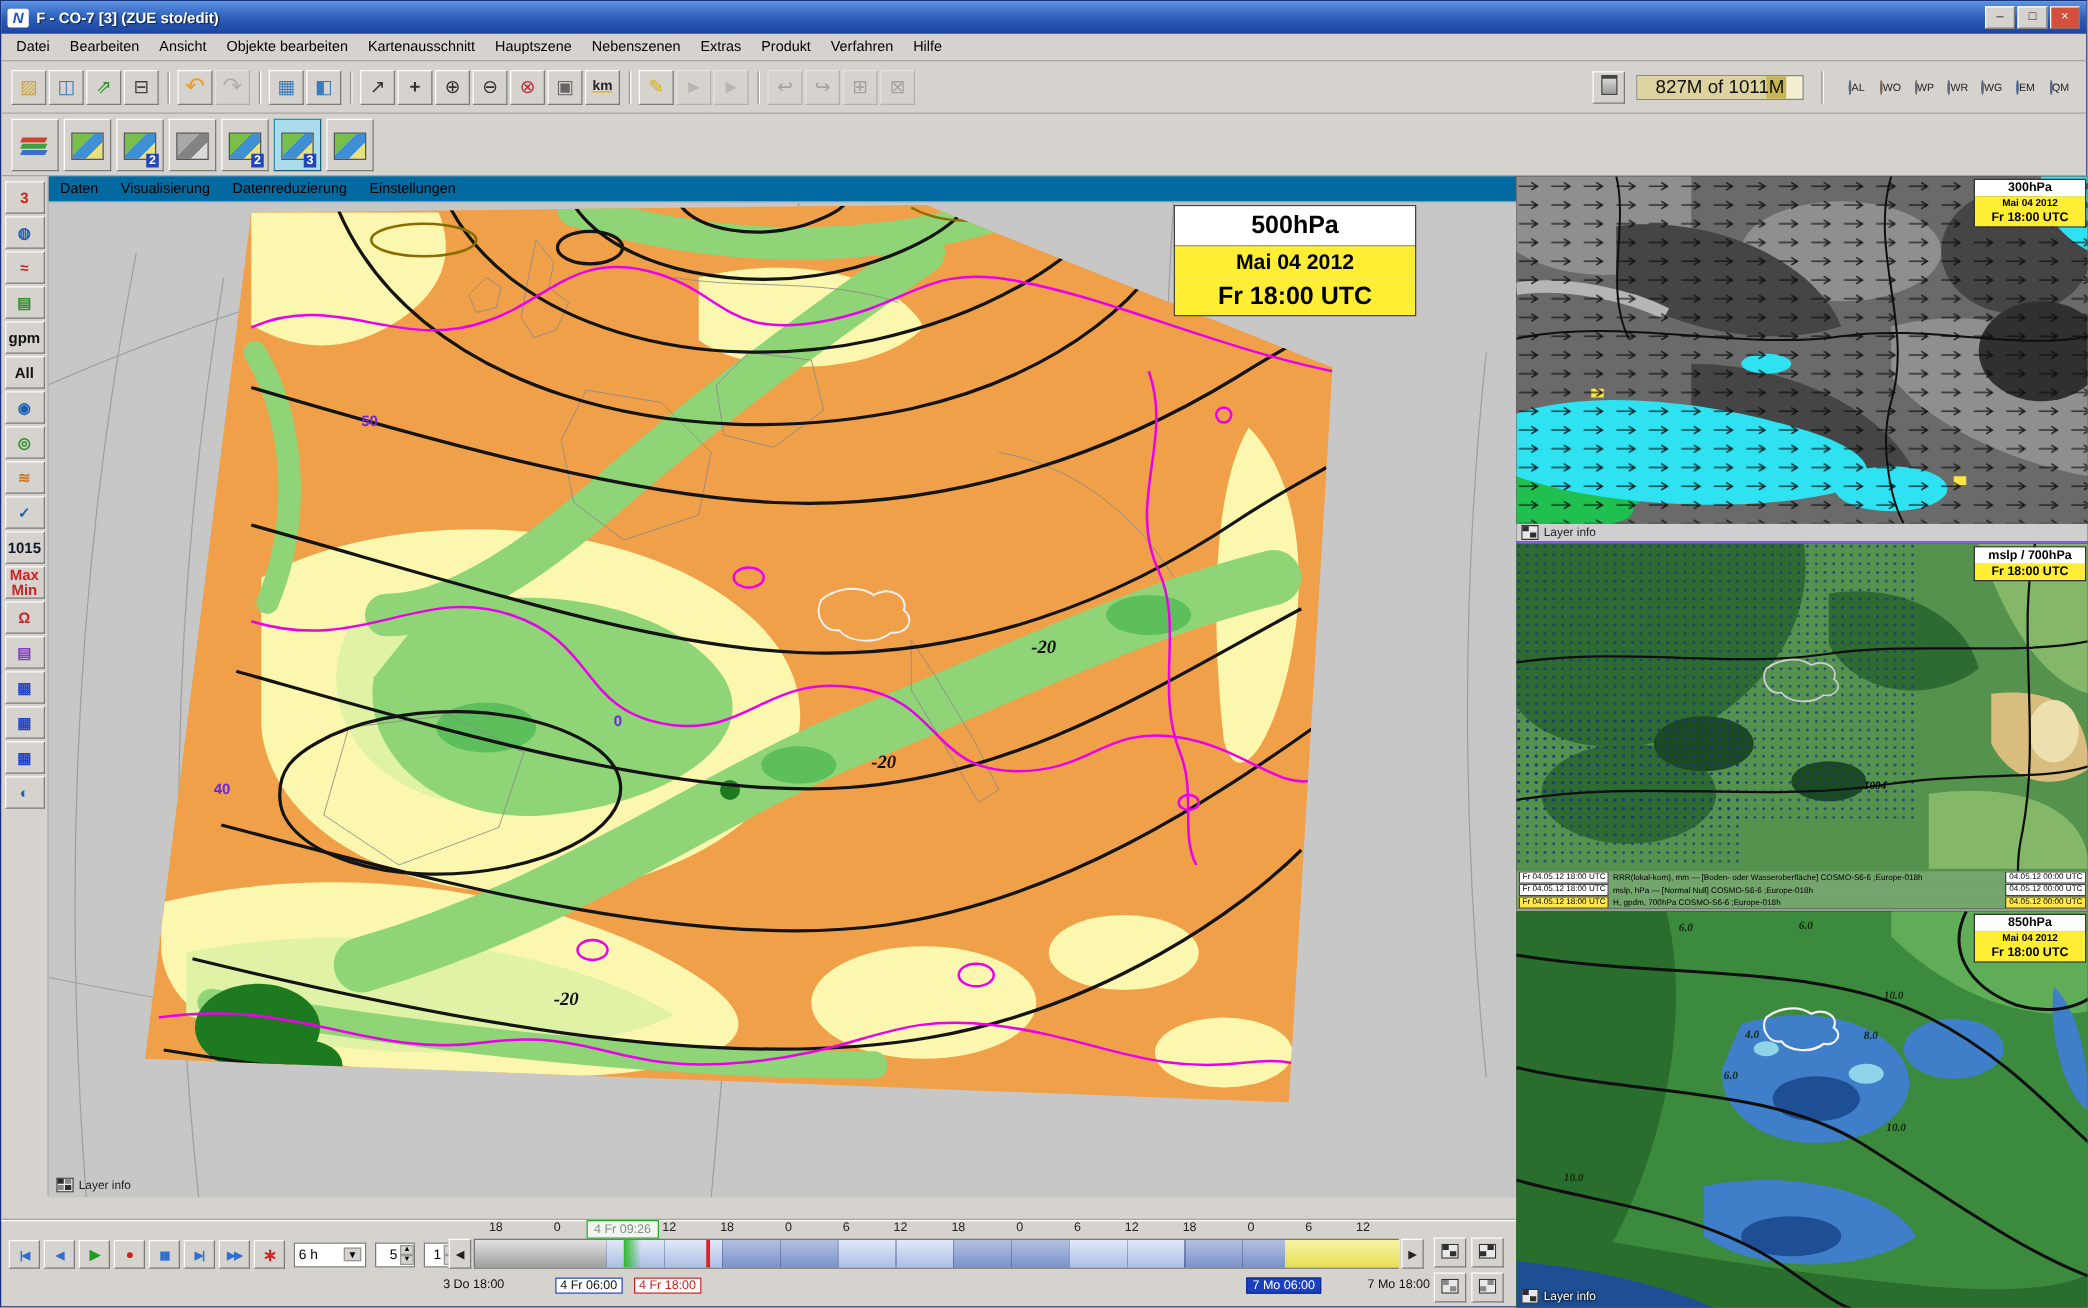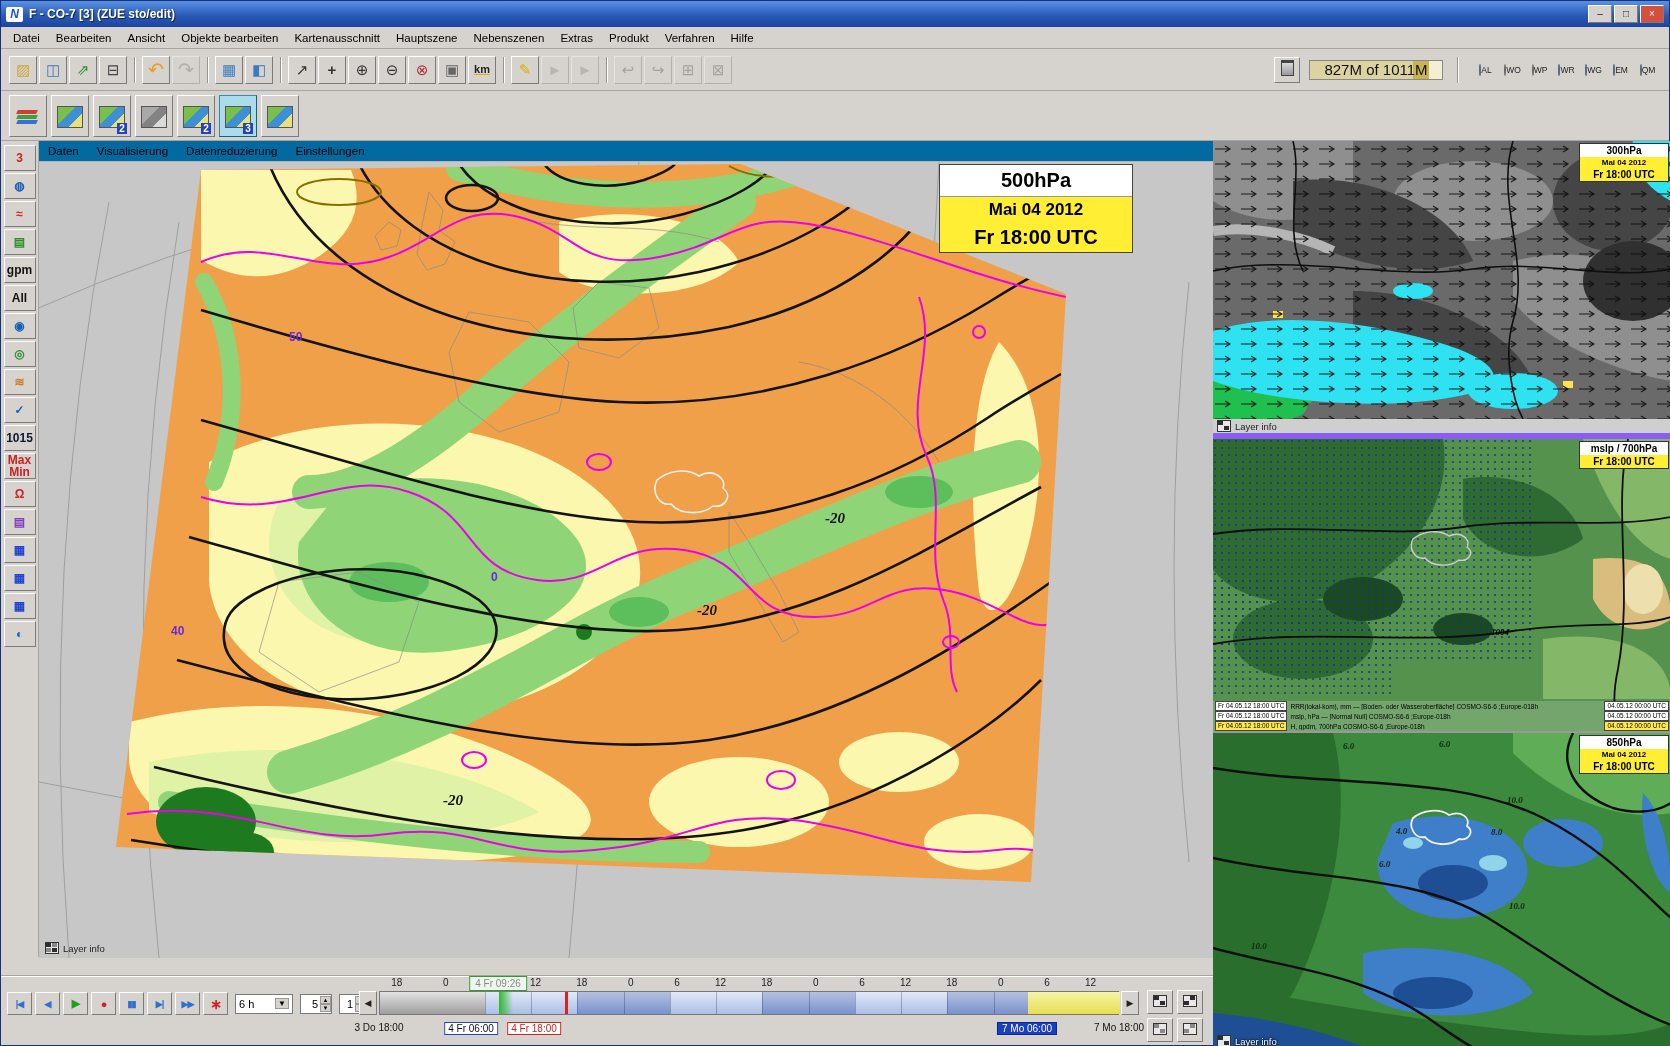--- a/index.html
+++ b/index.html
@@ -85,21 +85,21 @@
   .tarrow{position:absolute;top:15px;width:18px;height:24px;padding:0;font-size:9px}
   .grid-btn{position:absolute;width:26px;height:24px;padding:1px}
   .datelabel{position:absolute;top:46px;transform:translateX(-50%);font-size:10px;white-space:nowrap}
   .d-plain{color:#111}
   .d-blue{background:#fff;border:1px solid #2244cc;color:#111;padding:0 3px}
   .d-red{background:#fff;border:1px solid #cc2222;color:#cc2222;padding:0 3px}
   .d-bluesolid{background:#1a3fc0;color:#fff;border:1px solid #0a2a90;padding:0 4px}
   
   .right-panel{position:absolute;left:1212px;top:0;width:458px;height:906px;background:#333}
   .panel{position:relative;overflow:hidden}
-  .p300{height:292px;border-bottom:6px solid #8b5cf6}
+  .p300{height:292px;border-bottom:2px solid #8b5cf6}
   .pmslp{height:292px;border-bottom:2px solid #999}
   .p850{height:318px}
   .ptitle{position:absolute;top:2px;right:2px;border:1px solid #333;text-align:center;min-width:88px}
   .pt1{background:#fff;font-size:10px;font-weight:bold;padding:1px 4px;color:#000}
   .pt2{background:#ffee33;font-size:8px;font-weight:bold;padding:1px 4px;color:#000}
   .pt3{background:#ffee33;font-size:10px;font-weight:bold;padding:1px 4px;color:#000}
   .strip{position:absolute;left:0;right:0;bottom:0;height:14px;background:#cfcfcf;display:flex;align-items:center;padding-left:4px;box-sizing:border-box}
   .legend{position:absolute;left:0;right:0;bottom:0}
   .lrow{display:flex;align-items:center;gap:3px;font-size:6.5px;height:10px;background:rgba(255,255,255,.18);padding:0 2px;white-space:nowrap;overflow:hidden;color:#000}
   .chip{border:1px solid #444;padding:0 2px;background:#fff;line-height:8px}

